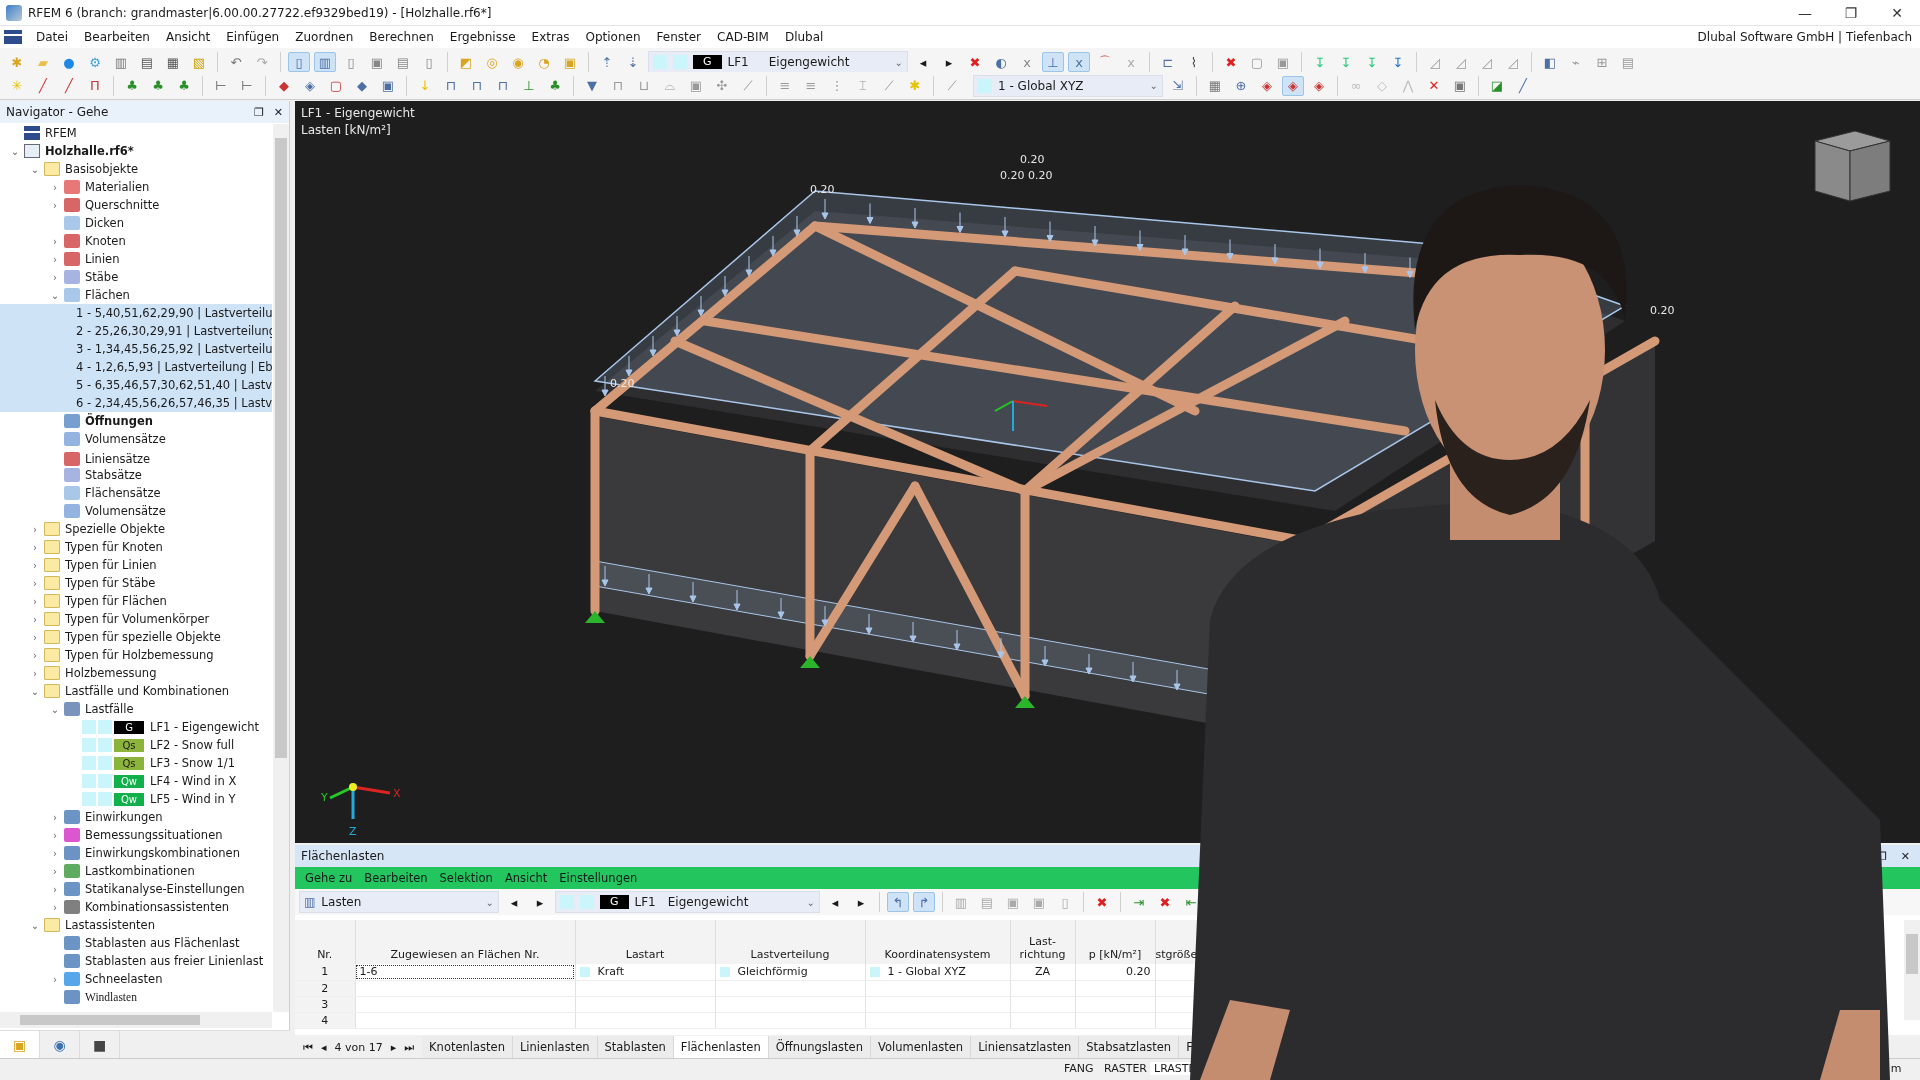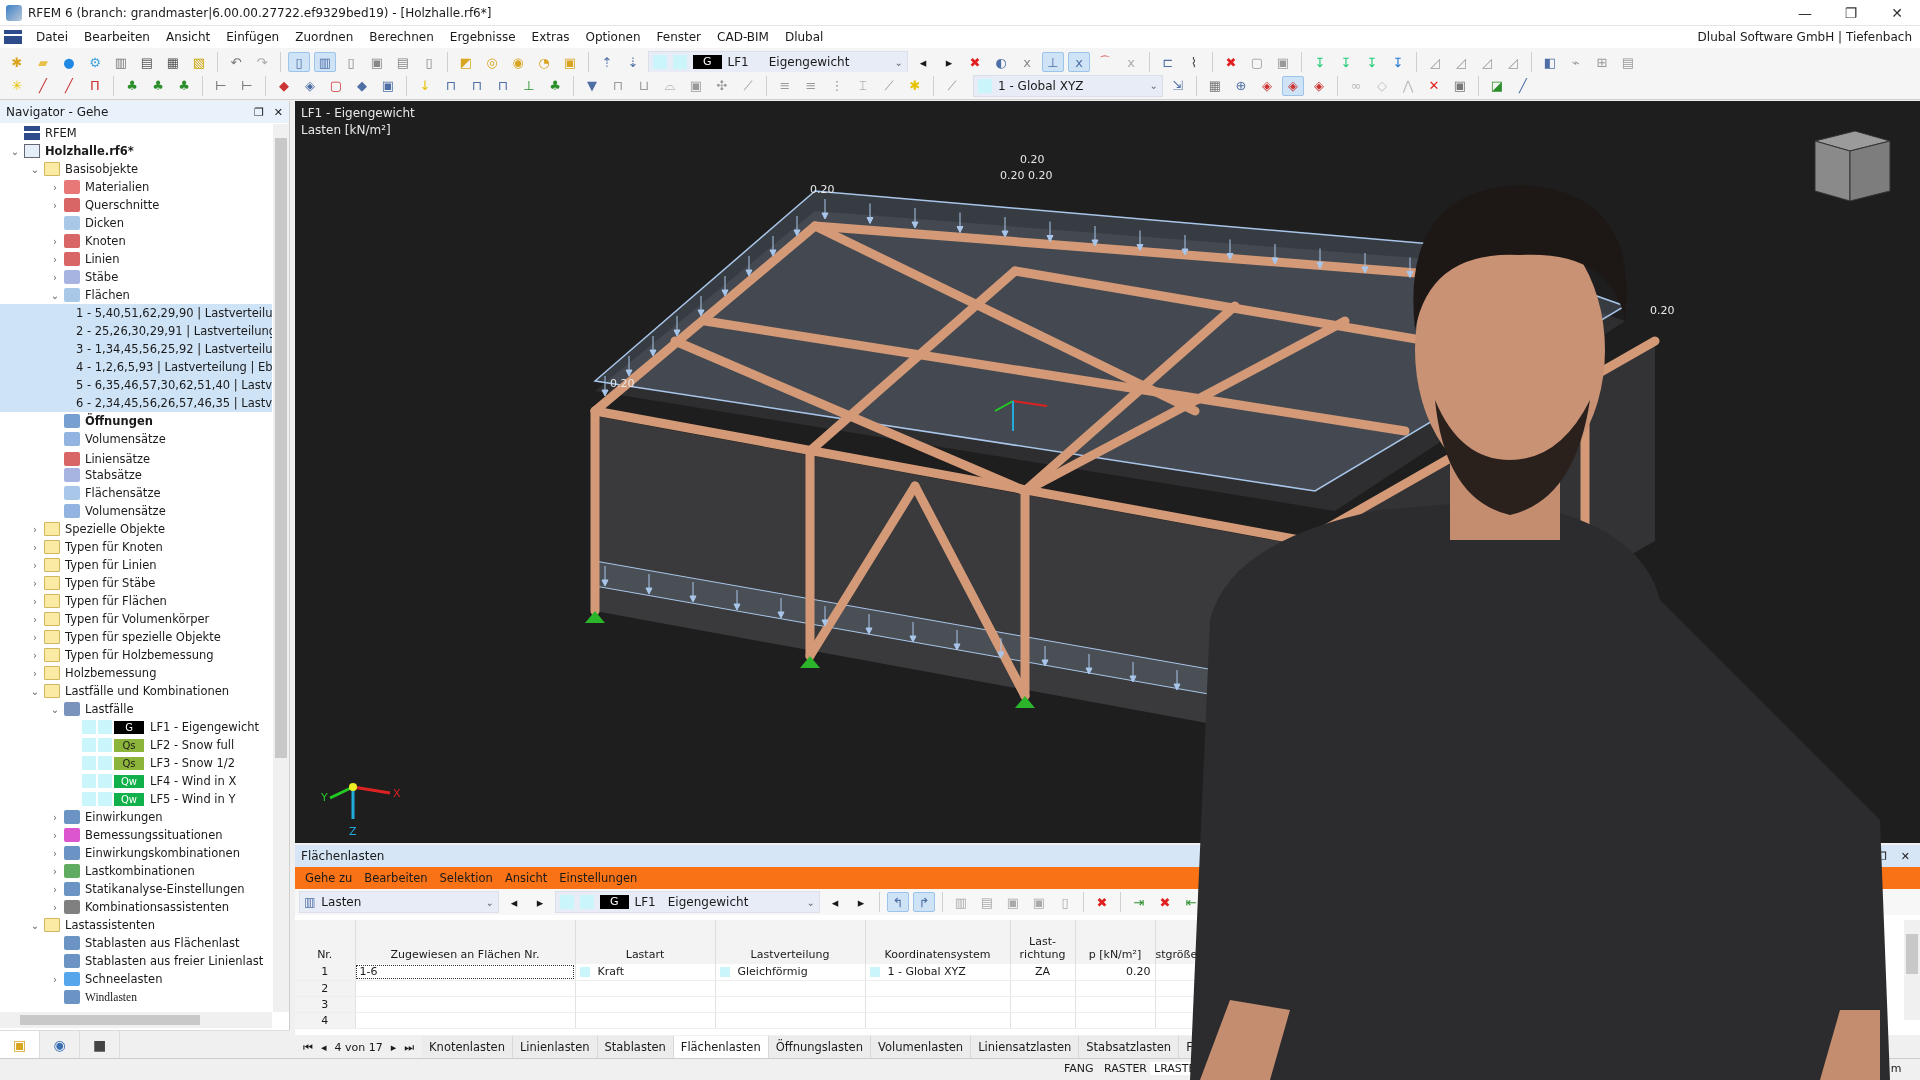--- a/index.html
+++ b/index.html
@@ -43,21 +43,21 @@
 .hscroll{position:absolute;left:0;top:1012px;width:272px;height:16px}
 .nav-foot{position:absolute;left:0;top:1030px;width:290px;height:28px;background:#f0f0f0;display:flex;border-top:1px solid #ddd}
 .nav-foot span{width:40px;height:28px;display:flex;align-items:center;justify-content:center;border-right:1px solid #ddd;font-size:14px}
 
 .viewport{position:absolute;left:295px;top:101px;width:1625px;height:742px;background:#1e1e1e;overflow:hidden}
 .vp-label{position:absolute;left:6px;color:#e8e8e8;font-size:12px}
 
 .panel{position:absolute;left:295px;top:845px;width:1625px;height:190px;background:#fff}
 .panel-head{height:22px;background:#d6e6f6;display:flex;align-items:center;padding-left:6px;font-size:12px;position:relative}
 .panel-head .hbtns{position:absolute;right:10px;display:flex;gap:14px;font-size:11px}
-.panel-menu{height:22px;display:flex;align-items:center;padding-left:4px;background:#f97316}
+.panel-menu{height:22px;display:flex;align-items:center;padding-left:4px;background:#22c55e}
 .panel-menu span{padding:0 6px;font-size:11.5px}
 .panel-tb{height:26px;display:flex;align-items:center;padding-left:4px;gap:4px;background:#f7f7f7}
 .grid{position:absolute;left:0;top:75px;width:1625px;height:100px;background:#fff}
 table{border-collapse:collapse;font-size:11px;table-layout:fixed}
 th{font-weight:normal;background:#f3f3f3;border-right:1px solid #ddd;height:44px;vertical-align:bottom;padding-bottom:3px;text-align:center}
 td{border-right:1px solid #e2e2e2;border-bottom:1px solid #eee;height:16px;padding:0 4px}
 td.nr{background:#f3f3f3;text-align:center}
 .tabs{position:absolute;left:0;top:1036px;width:1625px;height:22px;display:flex;align-items:center;background:#f0f0f0}
 .tabs .pg{display:flex;align-items:center;gap:8px;padding:0 8px;font-size:11px}
 .tab{padding:0 7px;height:22px;line-height:22px;font-size:11.5px;border-right:1px solid #d8d8d8;background:#ececec}
@@ -419,21 +419,21 @@
           <span class="cyan" style="margin-right: 2px;"></span>
           <span class="cyan" style="margin-right: 2px;"></span>
           <span class="lfbadge" style="background: rgb(141, 180, 58); color: rgb(26, 26, 26);">Qs</span>
           <span>LF2 - Snow full</span>
         </div>
         <div class="row" style="padding-left: 68px;">
           <span class="tw"></span>
           <span class="cyan" style="margin-right: 2px;"></span>
           <span class="cyan" style="margin-right: 2px;"></span>
           <span class="lfbadge" style="background: rgb(141, 180, 58); color: rgb(26, 26, 26);">Qs</span>
-          <span>LF3 - Snow 1/2</span>
+          <span>LF3 - Snow 1/1</span>
         </div>
         <div class="row" style="padding-left: 68px;">
           <span class="tw"></span>
           <span class="cyan" style="margin-right: 2px;"></span>
           <span class="cyan" style="margin-right: 2px;"></span>
           <span class="lfbadge" style="background: rgb(16, 177, 74); color: rgb(255, 255, 255);">Qw</span>
           <span>LF4 - Wind in X</span>
         </div>
         <div class="row" style="padding-left: 68px;">
           <span class="tw"></span>

